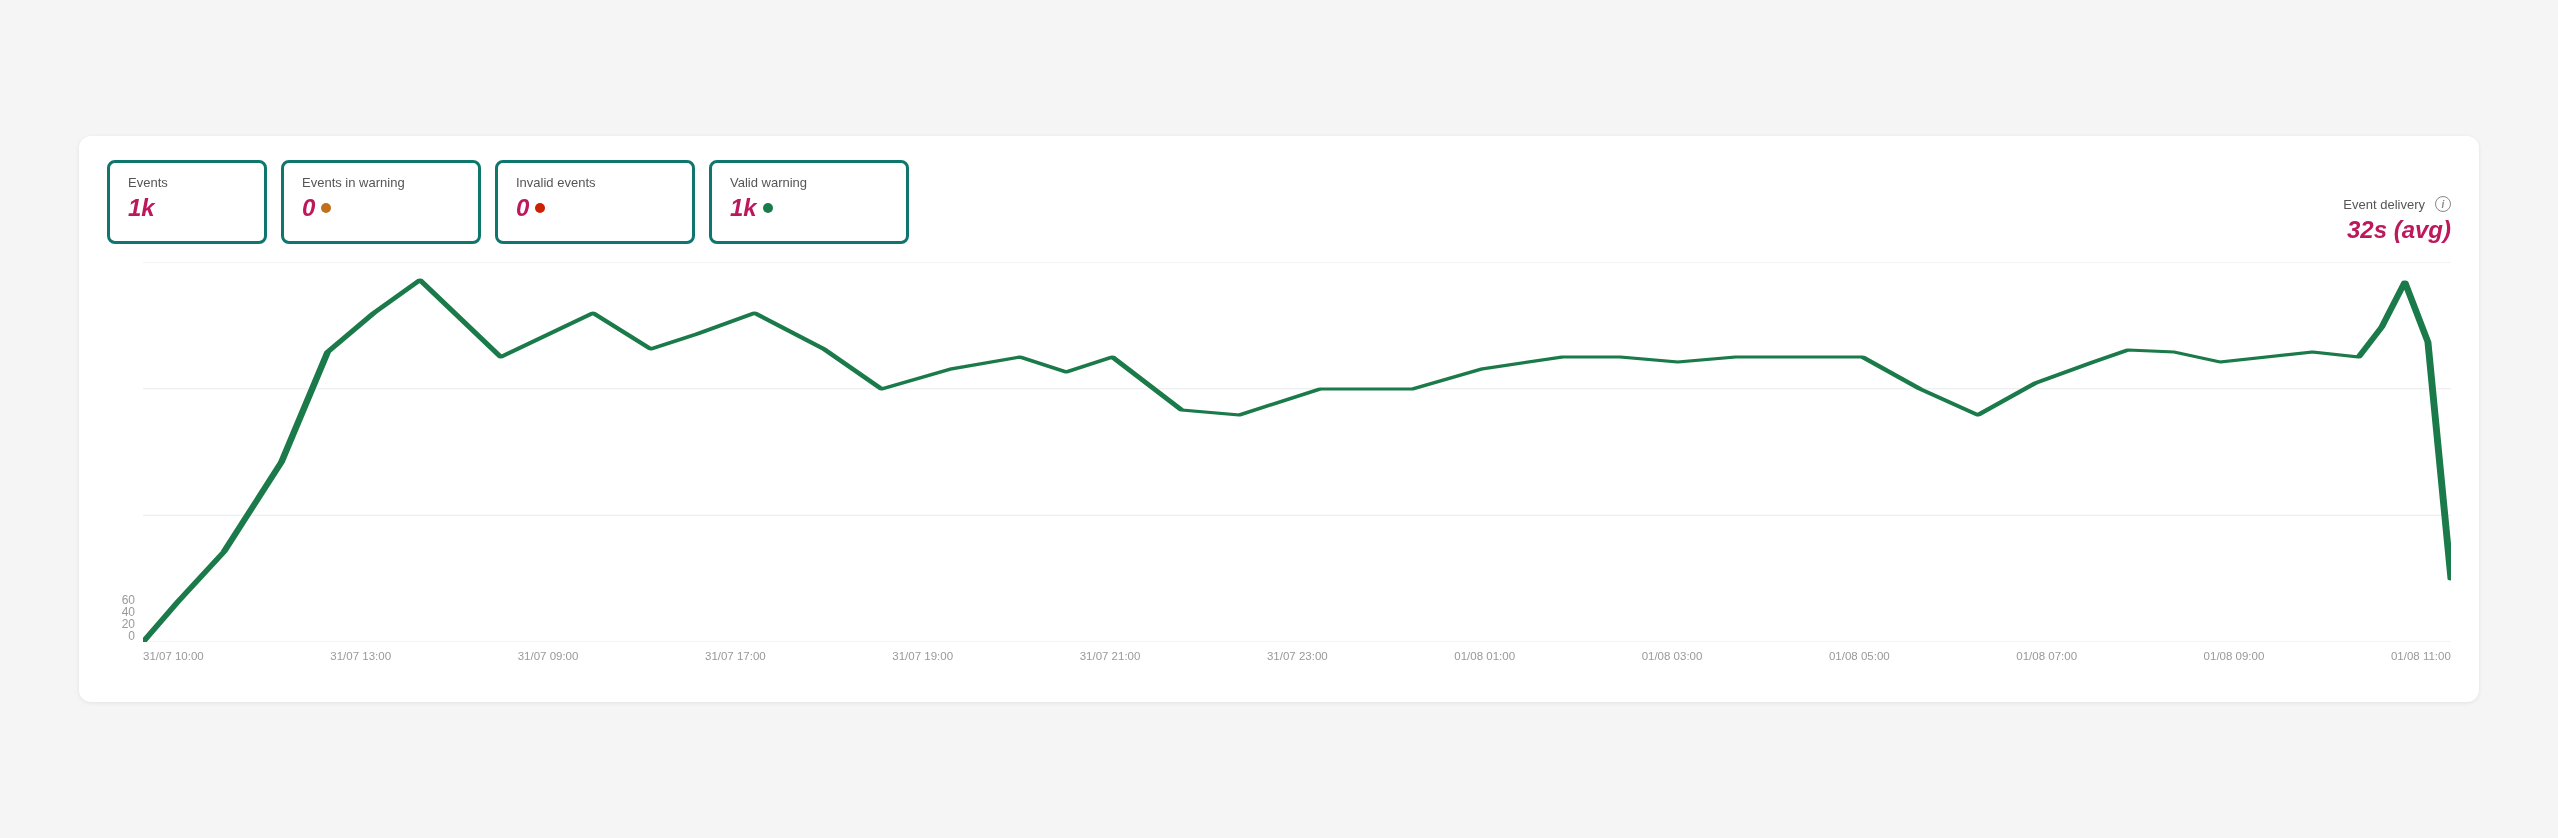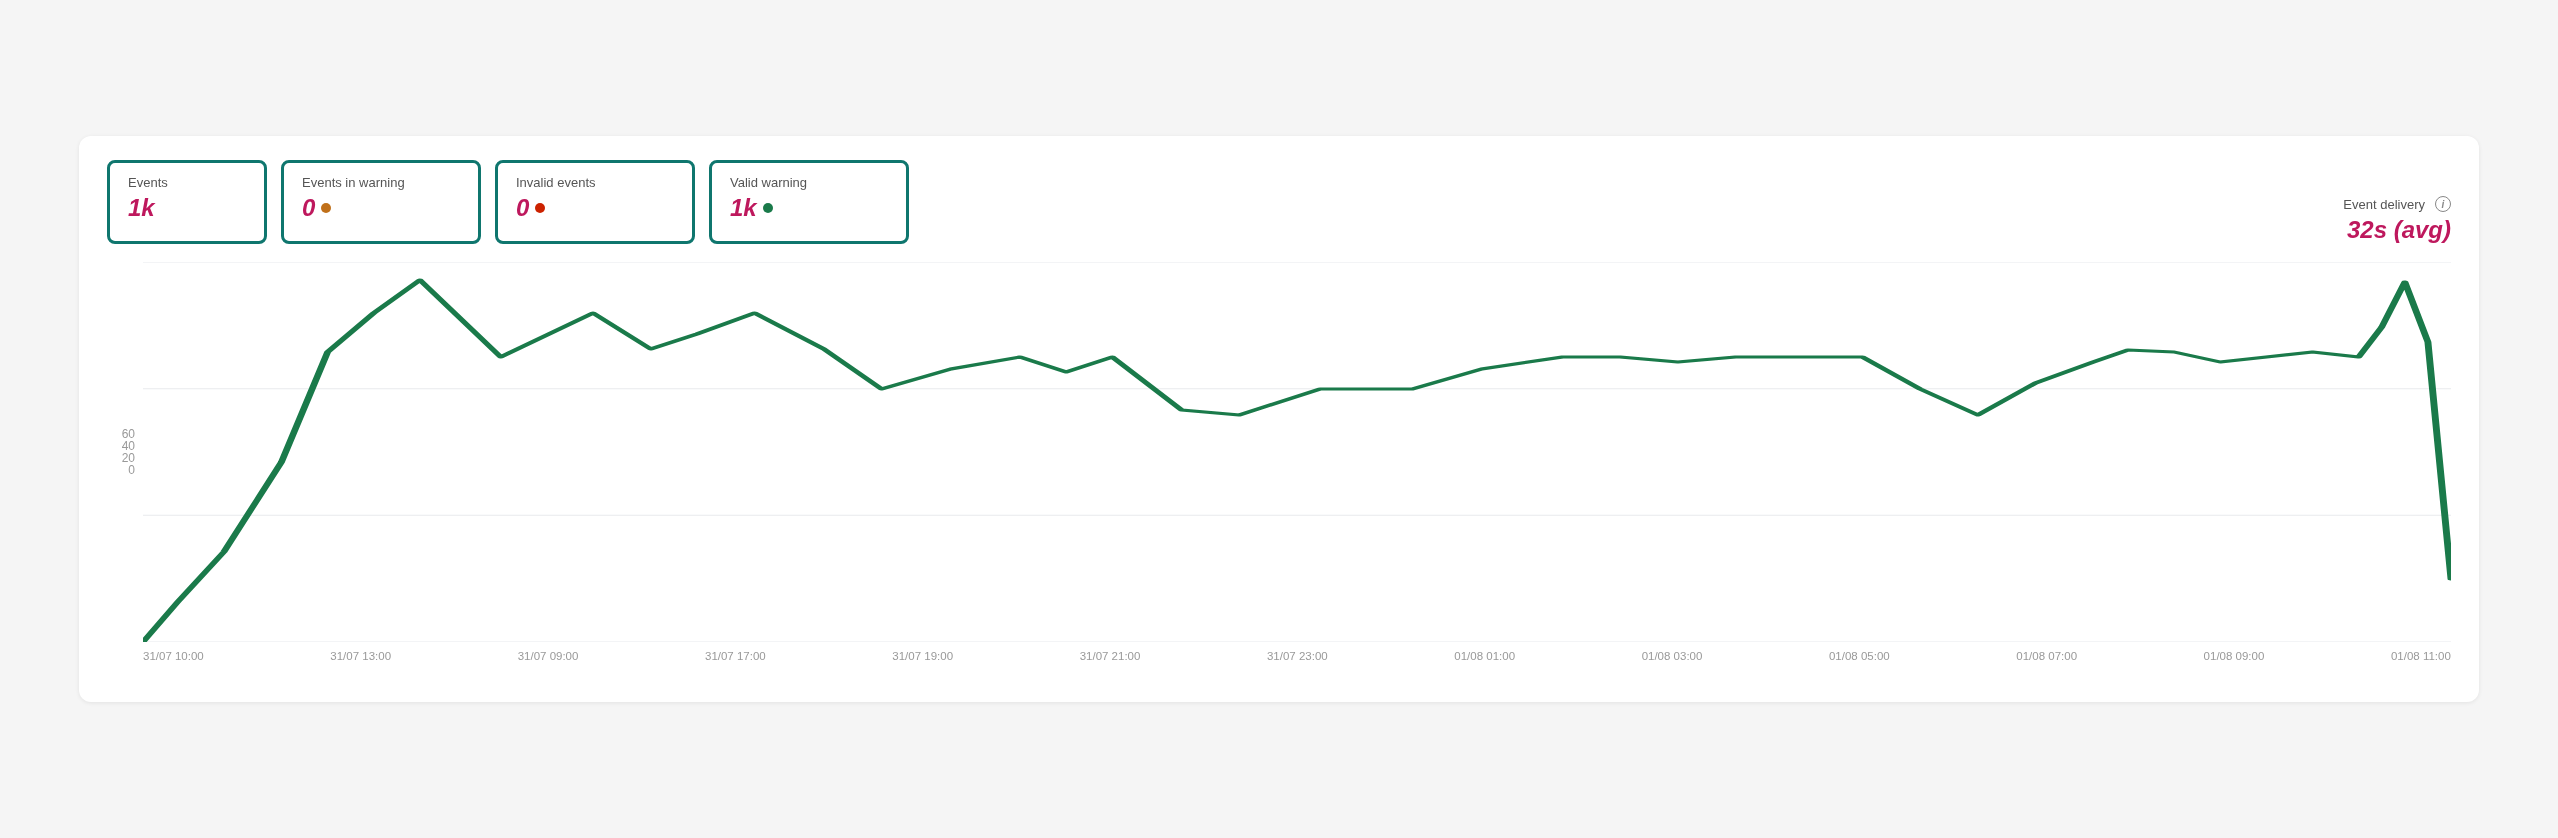--- a/index.html
+++ b/index.html
@@ -102,21 +102,21 @@
       margin-top: 4px;
     }
     .y-axis {
       position: absolute;
       left: 0;
       top: 0;
       bottom: 40px;
       width: 36px;
       display: flex;
       flex-direction: column;
-      justify-content: center;
+      justify-content: flex-end;
       align-items: flex-end;
       padding-right: 8px;
     }
     .y-label {
       font-size: 12px;
       color: #999;
       line-height: 1;
     }
     .chart-inner {
       position: absolute;

